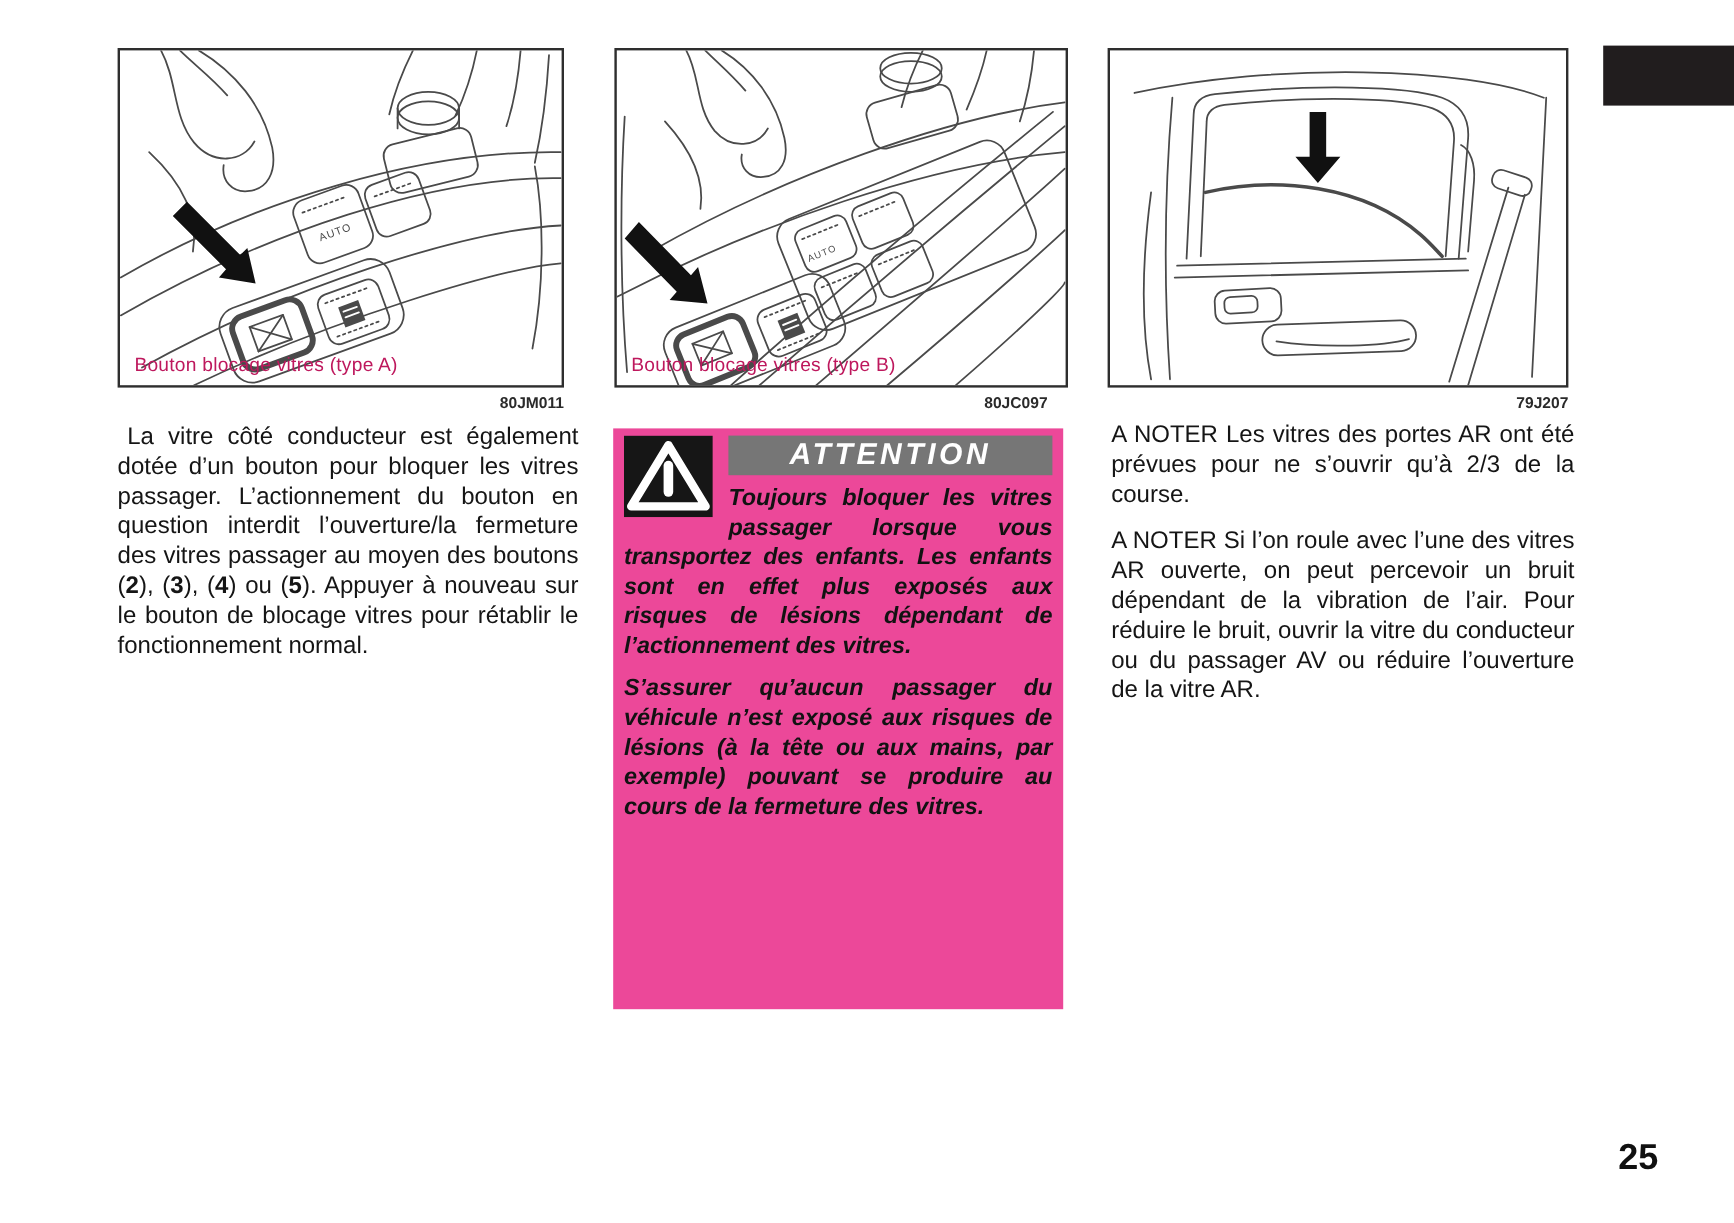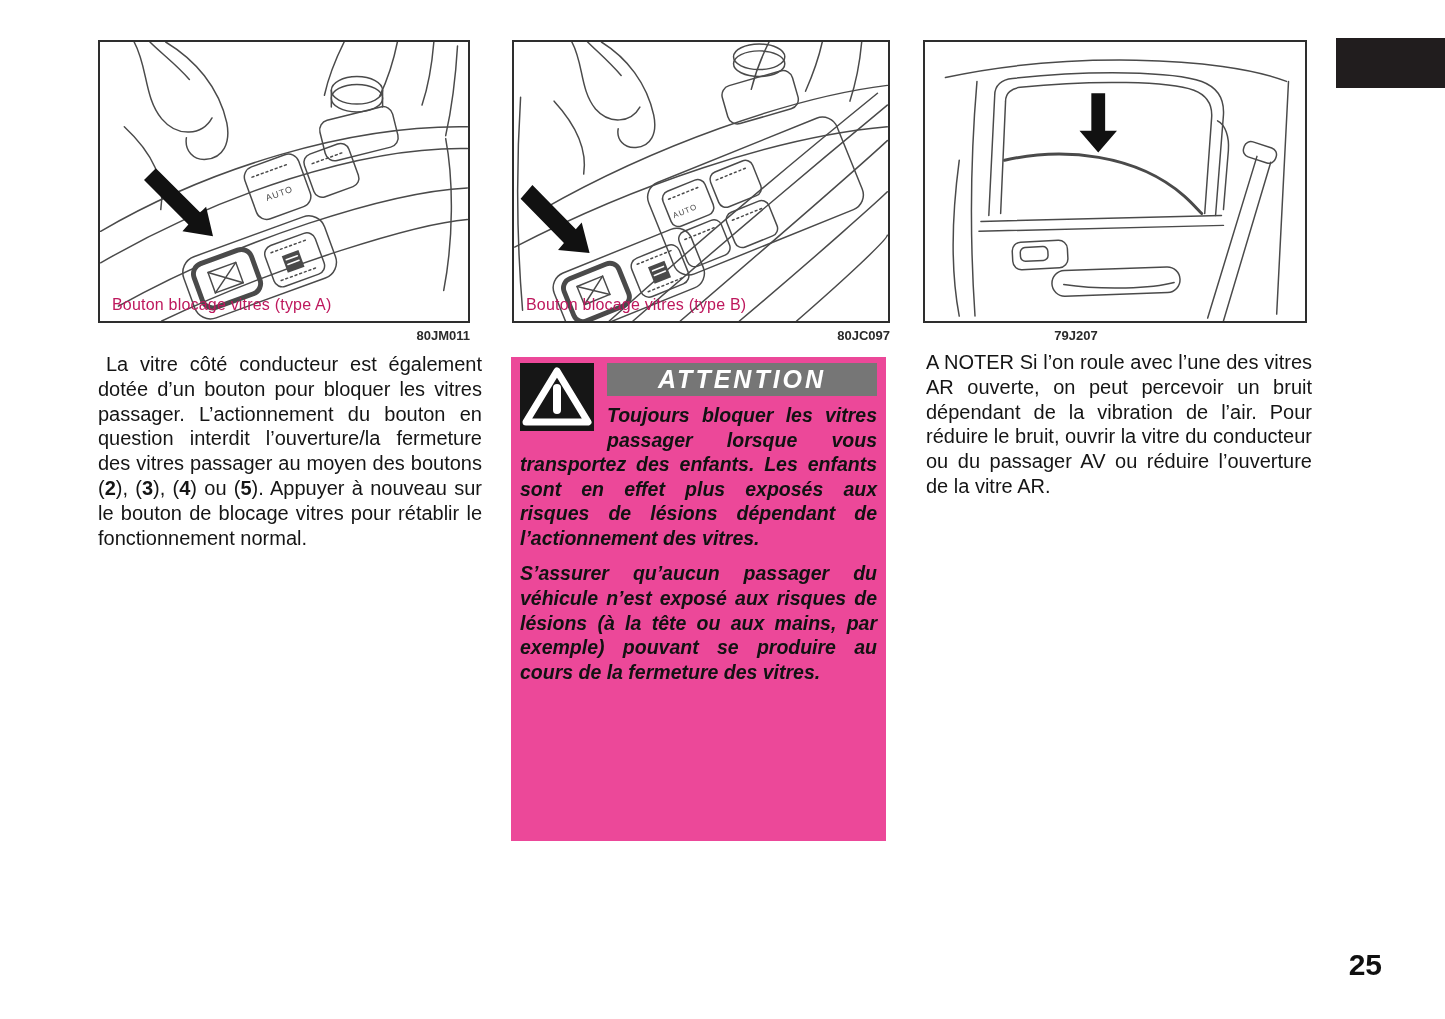--- a/index.html
+++ b/index.html
@@ -8,22 +8,22 @@
 
   
   .fig{position:absolute;border:2px solid #2e2e2e;background:#fff;box-sizing:border-box;}
   .fig svg{display:block;width:100%;height:100%;}
   .fig-caption{position:absolute;left:12px;bottom:7px;font-size:16px;color:#be185d;letter-spacing:.2px;}
   #fig-a{left:98px;top:40px;width:372px;height:283px;}
   #fig-b{left:512px;top:40px;width:378px;height:283px;}
   #fig-c{left:923px;top:40px;width:384px;height:283px;}
   .fig-code{position:absolute;font-size:13px;font-weight:bold;color:#2a2a2a;text-align:right;}
   #code-a{left:98px;top:328px;width:372px;}
-  #code-b{left:512px;top:328px;width:378px;}
-  #code-c{left:884px;top:328px;width:384px;text-align:center;}
+  #code-b{left:495px;top:328px;width:378px;}
+  #code-c{left:923px;top:328px;width:384px;}
 
   
   .tab{position:absolute;left:1336px;top:38px;width:109px;height:50px;background:#211d1e;}
 
   
   .col{position:absolute;font-size:20px;line-height:1.24;text-align:justify;}
   .col p{margin:0 0 15px 0;}
   #col-left{left:98px;top:352px;width:384px;}
   #col-left p{text-indent:8px;}
   #col-right{left:926px;top:350px;width:386px;}
@@ -203,18 +203,19 @@
       </svg>
     </div>
     <div class="warning-header">
       <span>ATTENTION</span>
     </div>
     <p>Toujours bloquer les vitres passager lorsque vous transportez des enfants. Les enfants sont en effet plus exposés aux risques de lésions dépendant de l’actionnement des vitres.</p>
     <p>S’assurer qu’aucun passager du véhicule n’est exposé aux risques de lésions (à la tête ou aux mains, par exemple) pouvant se produire au cours de la fermeture des vitres.</p>
   </div>
 
   <div class="col" id="col-right">
+    <p>A NOTER Les vitres des portes AR ont été prévues pour ne s’ouvrir qu’à 2/3 de la course.</p>
     <p>A NOTER Si l’on roule avec l’une des vitres AR ouverte, on peut percevoir un bruit dépendant de la vibration de l’air. Pour réduire le bruit, ouvrir la vitre du conducteur ou du passager AV ou réduire l’ouverture de la vitre AR.</p>
   </div>
 
   <div class="page-number">25</div>
 
 </div>
 
 </body></html>

